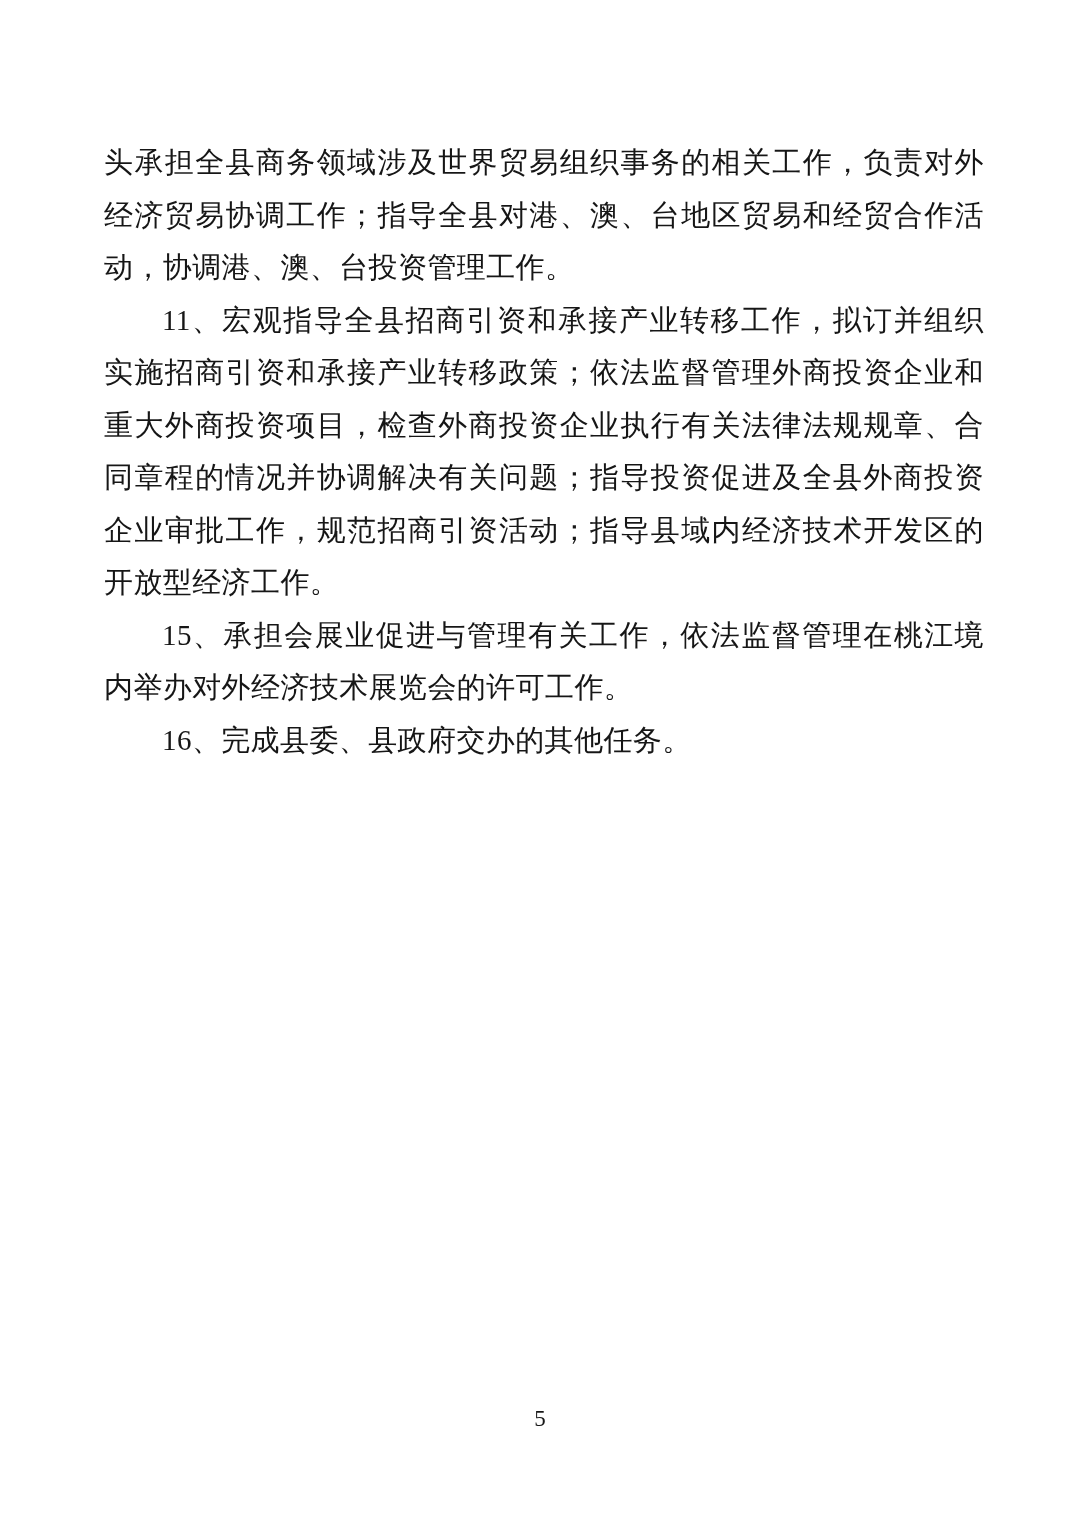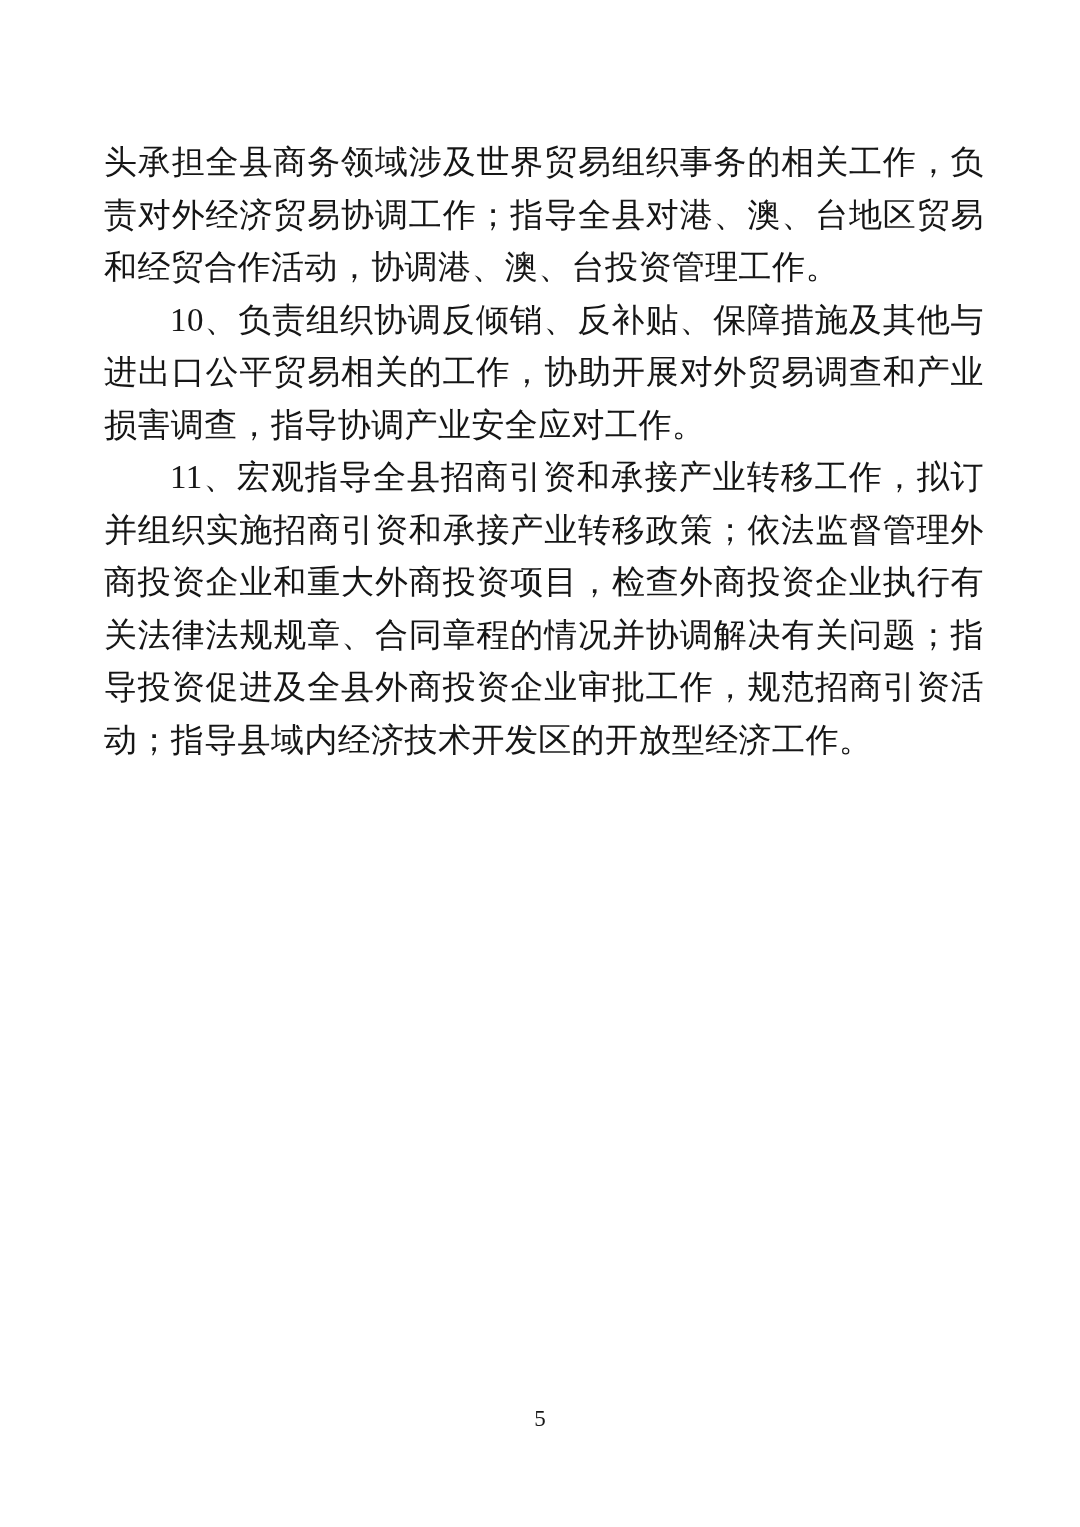--- a/index.html
+++ b/index.html
@@ -16,21 +16,21 @@
   }
   .doc-body {
     position: absolute;
     left: 104px;
     top: 136px;
     width: 880px;
     color: #161616;
   }
   .doc-body p {
     margin: 0;
-    font-size: 33px;
+    font-size: 29px;
     line-height: 52.5px;
     text-align: justify;
     text-justify: inter-ideograph;
     letter-spacing: 0.4px;
     word-break: break-all;
   }
   .doc-body p.indent {
     text-indent: 2em;
   }
   .page-footer {
@@ -44,19 +44,20 @@
     font-size: 23px;
     color: #161616;
     font-family: "Liberation Serif", "DejaVu Serif", serif;
   }
 </style>
 </head>
 <body>
 
 <div class="doc-body">
   <p>头承担全县商务领域涉及世界贸易组织事务的相关工作，负责对外经济贸易协调工作；指导全县对港、澳、台地区贸易和经贸合作活动，协调港、澳、台投资管理工作。</p>
-  <p class="indent">10、负责组织协调反倾销、反补贴、保障措施及其他与进出口公平贸易相关的工作，协助开展对外贸易调查和产业损害调查，指导协调产业安全应对工作。</p>
   <p class="indent">11、宏观指导全县招商引资和承接产业转移工作，拟订并组织实施招商引资和承接产业转移政策；依法监督管理外商投资企业和重大外商投资项目，检查外商投资企业执行有关法律法规规章、合同章程的情况并协调解决有关问题；指导投资促进及全县外商投资企业审批工作，规范招商引资活动；指导县域内经济技术开发区的开放型经济工作。</p>
+  <p class="indent">15、承担会展业促进与管理有关工作，依法监督管理在桃江境内举办对外经济技术展览会的许可工作。</p>
+  <p class="indent">16、完成县委、县政府交办的其他任务。</p>
 </div>
 
 <div class="page-footer">
   <span class="page-number">5</span>
 </div>
 
 </body></html>

